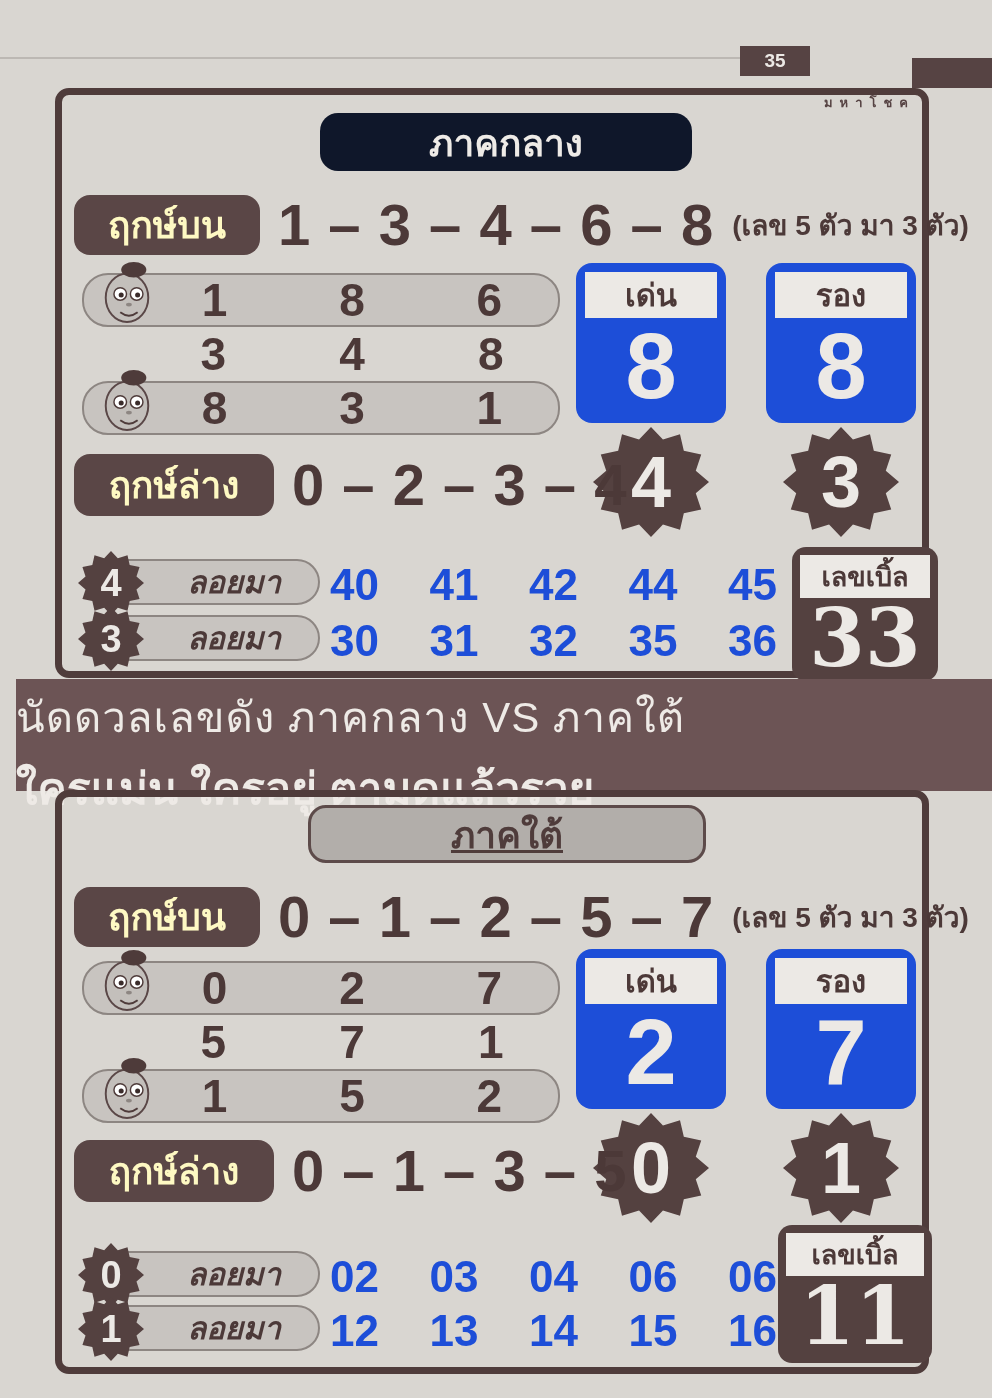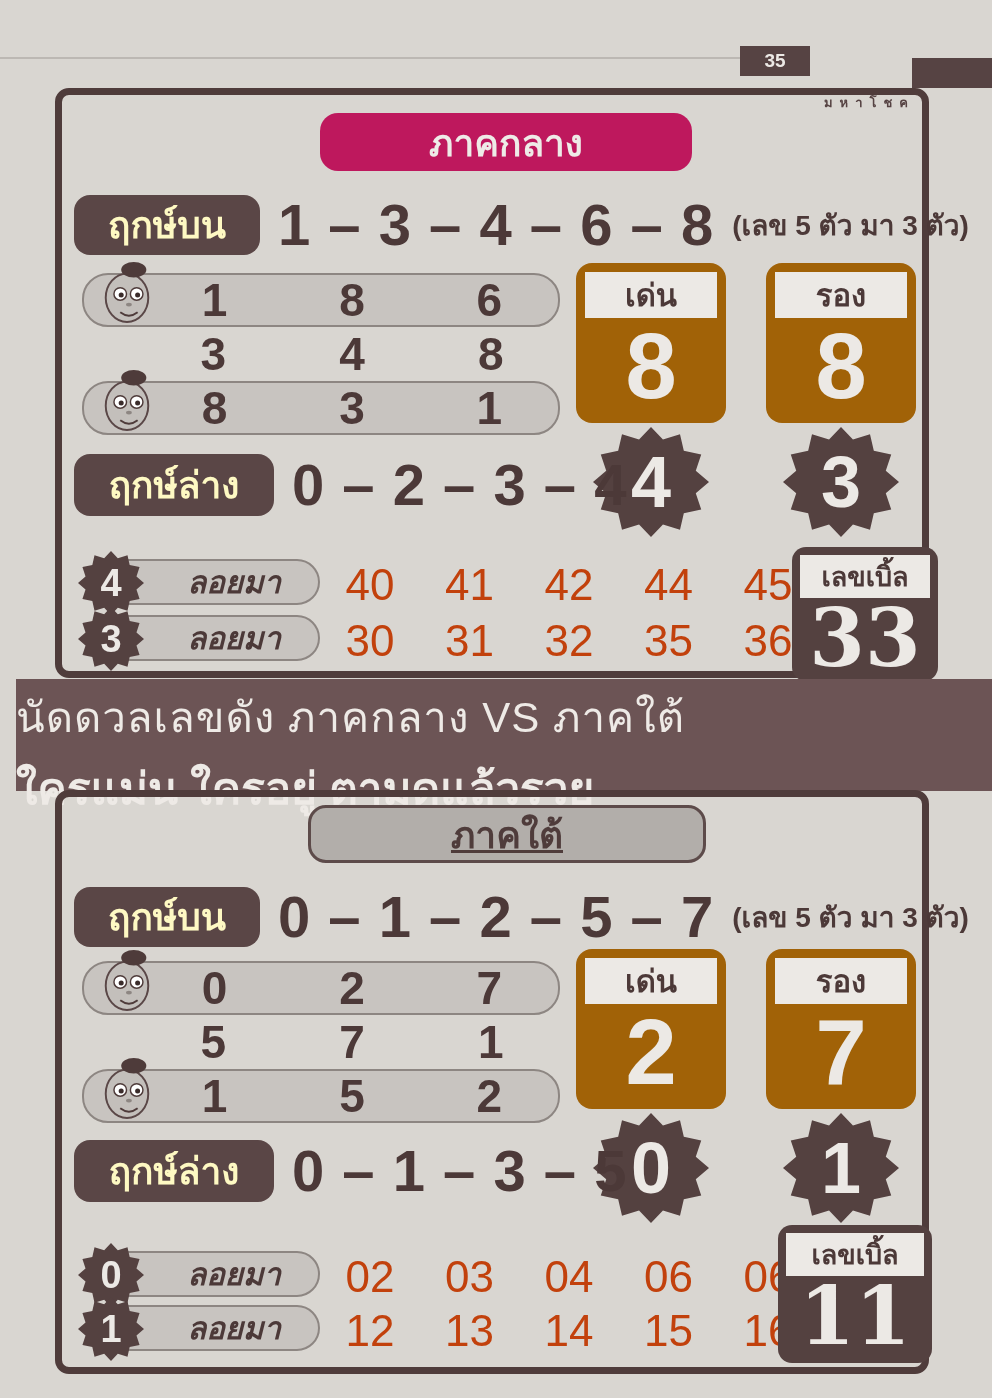--- a/index.html
+++ b/index.html
@@ -23,21 +23,21 @@
 
   
   .sec { position:absolute; left:55px; width:874px; border:7px solid #4f3c3b; border-radius:14px; box-sizing:border-box; }
   #sec1 { top:88px;  height:590px; }
   #sec2 { top:790px; height:584px; }
 
   .title-pill {
     position:absolute; display:flex; align-items:center; justify-content:center;
     font-weight:bold; font-size:37px; border-radius:18px; box-sizing:border-box;
   }
-  .title-dark  { background:#be185d; color:#eeebe7; }
+  .title-dark  { background:#0f172a; color:#eeebe7; }
   .title-light { background:#b2aeaa; color:#4f3c3b; border:3px solid #5d4b4a;text-decoration:underline; }
 
   .row-luck { position:absolute; display:flex; align-items:center; gap:18px; white-space:nowrap; }
   .luck-pill {
     background:#5a4646; color:#fef9c3; border-radius:16px; flex:none;
     display:flex; align-items:center; justify-content:center; font-weight:bold; font-size:37px;
   }
   .luck-digits { font-size:58px; font-weight:800; color:#4c3938; letter-spacing:1px; }
   .luck-note   { font-size:28px; font-weight:800; color:#4c3938; }
 
@@ -47,21 +47,21 @@
     position:relative; height:50px; margin-bottom:2px;
     display:flex; align-items:center; padding-left:62px; box-sizing:border-box;
   }
   .grid-row.pillbg { background:#c8c4c0; border:2px solid #8d8682; border-radius:26px; height:54px; }
   .grid-num { flex:1; text-align:center; font-size:46px; font-weight:800; color:#4c3938; line-height:1; }
   .baby { position:absolute; left:14px; top:-16px; width:58px; height:66px; }
 
   
   .dr-group { position:absolute; width:150px; display:flex; flex-direction:column; align-items:center; }
   .dr-box {
-    width:150px; height:160px; background:#a16207; border-radius:16px;
+    width:150px; height:160px; background:#1d4ed8; border-radius:16px;
     box-sizing:border-box; padding:9px; display:flex; flex-direction:column;
   }
   .dr-label {
     background:#ece9e5; color:#4c3938; font-weight:800; font-size:31px; height:46px;
     display:flex; align-items:center; justify-content:center;
   }
   .dr-num { flex:1; display:flex; align-items:center; justify-content:center; color:#ece9e5; font-size:92px; font-weight:800; line-height:1; }
 
   .star {
     background:#544140; color:#ece9e5; display:flex; align-items:center; justify-content:center; font-weight:800;
@@ -72,21 +72,21 @@
   
   .loi-row { position:absolute; height:56px; width:740px; }
   .loi-star { position:absolute; left:0; top:-6px; width:66px; height:64px; font-size:38px; z-index:2; }
   .loi-pill {
     position:absolute; left:26px; top:2px; width:216px; height:46px;
     background:#c8c4c0; border:2px solid #8d8682; border-radius:24px;
     display:flex; align-items:center; justify-content:center; padding-left:44px; box-sizing:border-box;
     font-size:31px; font-weight:800; font-style:italic; color:#4c3938;
   }
   .loi-nums { position:absolute; left:252px; top:0; width:478px; display:flex; justify-content:space-between; }
-  .loi-num { width:80px; text-align:center; font-size:44px; font-weight:400; color:#c2410c; line-height:56px; }
+  .loi-num { width:80px; font-size:44px; font-weight:700; color:#1d4ed8; line-height:56px; }
 
   
   .double-box { position:absolute; background:#544140; border-radius:14px; box-sizing:border-box; padding:8px; display:flex; flex-direction:column; }
   .double-label { background:#ece9e5; color:#4c3938; font-weight:800; font-size:27px; height:46px; display:flex; align-items:center; justify-content:center; }
   .double-num { flex:1; display:flex; align-items:center; justify-content:center; color:#ece9e5; font-size:80px; font-weight:bold; line-height:1; font-family:"DejaVu Serif",serif; }
 
   
   .banner {
     position:absolute; left:16px; top:679px; width:988px; height:112px;
     background:#6c5455; color:#eeeae6; text-align:left; box-sizing:border-box; padding-top:5px;

